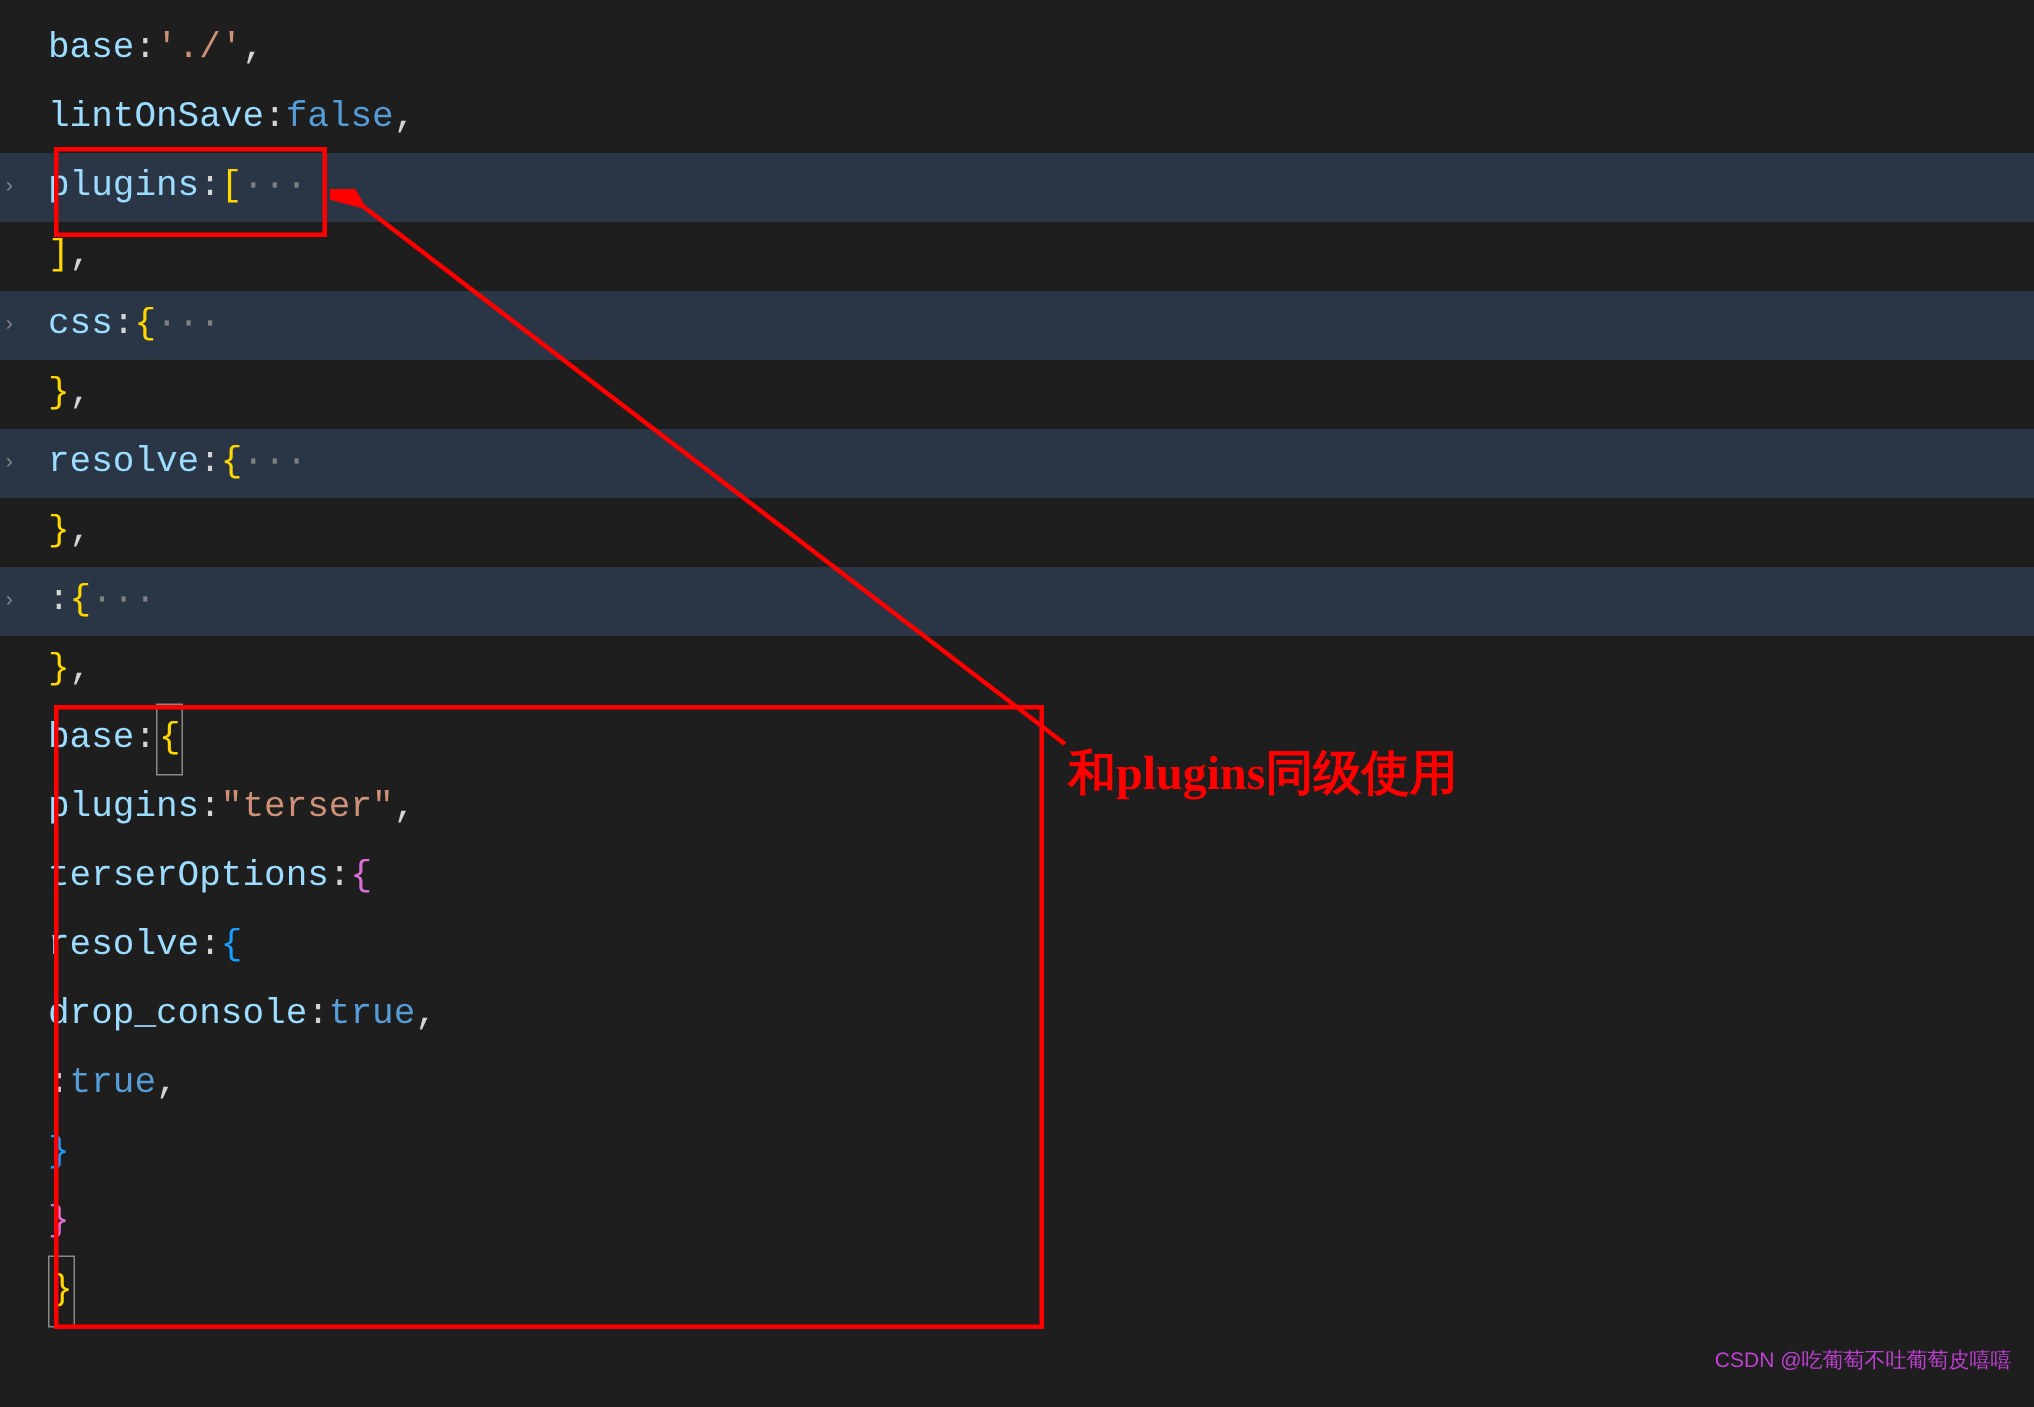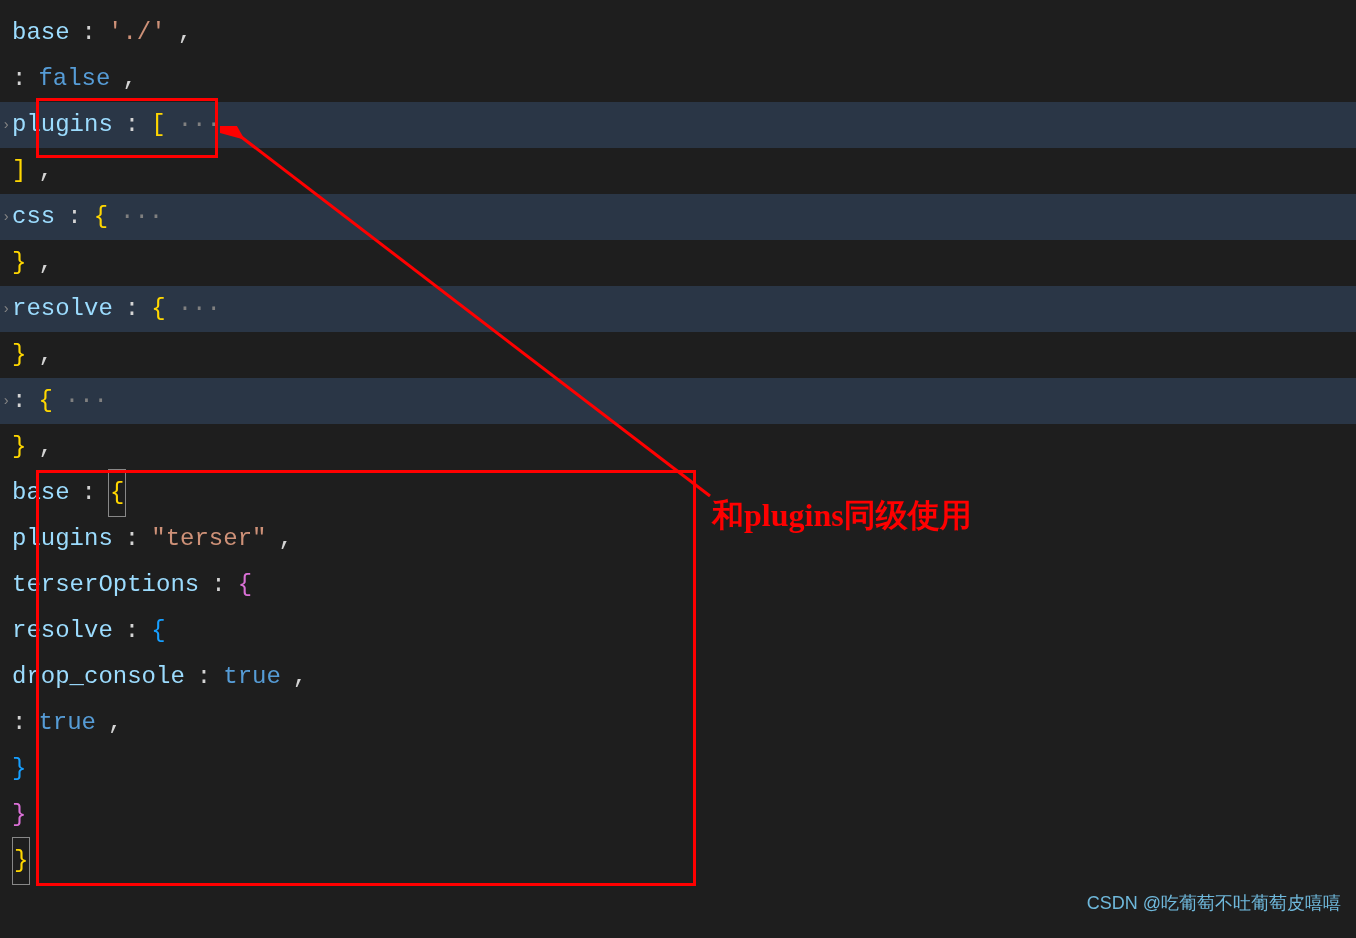--- a/index.html
+++ b/index.html
@@ -17,26 +17,25 @@
       width: 1356px;
       height: 938px;
       position: relative;
     }
     .editor {
       position: relative;
       padding-top: 10px;
     }
     .line {
       white-space: pre;
-      padding-left: 12px;
+      padding-left: 32px;
       height: 46px;
       display: flex;
       align-items: center;
       position: relative;
-      gap: 12px;
     }
     .line.highlighted {
       background: #2a3646;
     }
     .gutter-arrow {
       position: absolute;
       left: 2px;
       color: #858585;
       font-size: 14px;
     }
@@ -82,33 +81,33 @@
     .arrow-svg {
       position: absolute;
       left: 220px;
       top: 126px;
       pointer-events: none;
     }
     .watermark {
       position: absolute;
       right: 15px;
       bottom: 18px;
-      color: #7dd3fc;
-      font-size: 18px;
+      color: #d946ef;
+      font-size: 14px;
       font-family: 'Microsoft YaHei', sans-serif;
       opacity: 0.85;
     }
   </style>
 </head>
 <body>
 
 <div class="editor">
   <div class="line">    <span class="property">base</span><span class="punctuation">:</span> <span class="string">'./'</span><span class="punctuation">,</span></div>
 
-  <div class="line">    <span class="punctuation">:</span> <span class="keyword">false</span><span class="punctuation">,</span></div>
+  <div class="line">    <span class="property">lintOnSave</span><span class="punctuation">:</span> <span class="keyword">false</span><span class="punctuation">,</span></div>
 
   <div class="line highlighted"><span class="gutter-arrow">›</span>    <span class="property">plugins</span><span class="punctuation">:</span> <span class="bracket-yellow">[</span><span class="fold-marker">···</span></div>
 
   <div class="line">    <span class="bracket-yellow">]</span><span class="punctuation">,</span></div>
 
   <div class="line highlighted"><span class="gutter-arrow">›</span>    <span class="property">css</span><span class="punctuation">:</span> <span class="bracket-yellow">{</span><span class="fold-marker">···</span></div>
 
   <div class="line">    <span class="bracket-yellow">}</span><span class="punctuation">,</span></div>
 
   <div class="line highlighted"><span class="gutter-arrow">›</span>    <span class="property">resolve</span><span class="punctuation">:</span> <span class="bracket-yellow">{</span><span class="fold-marker">···</span></div>

